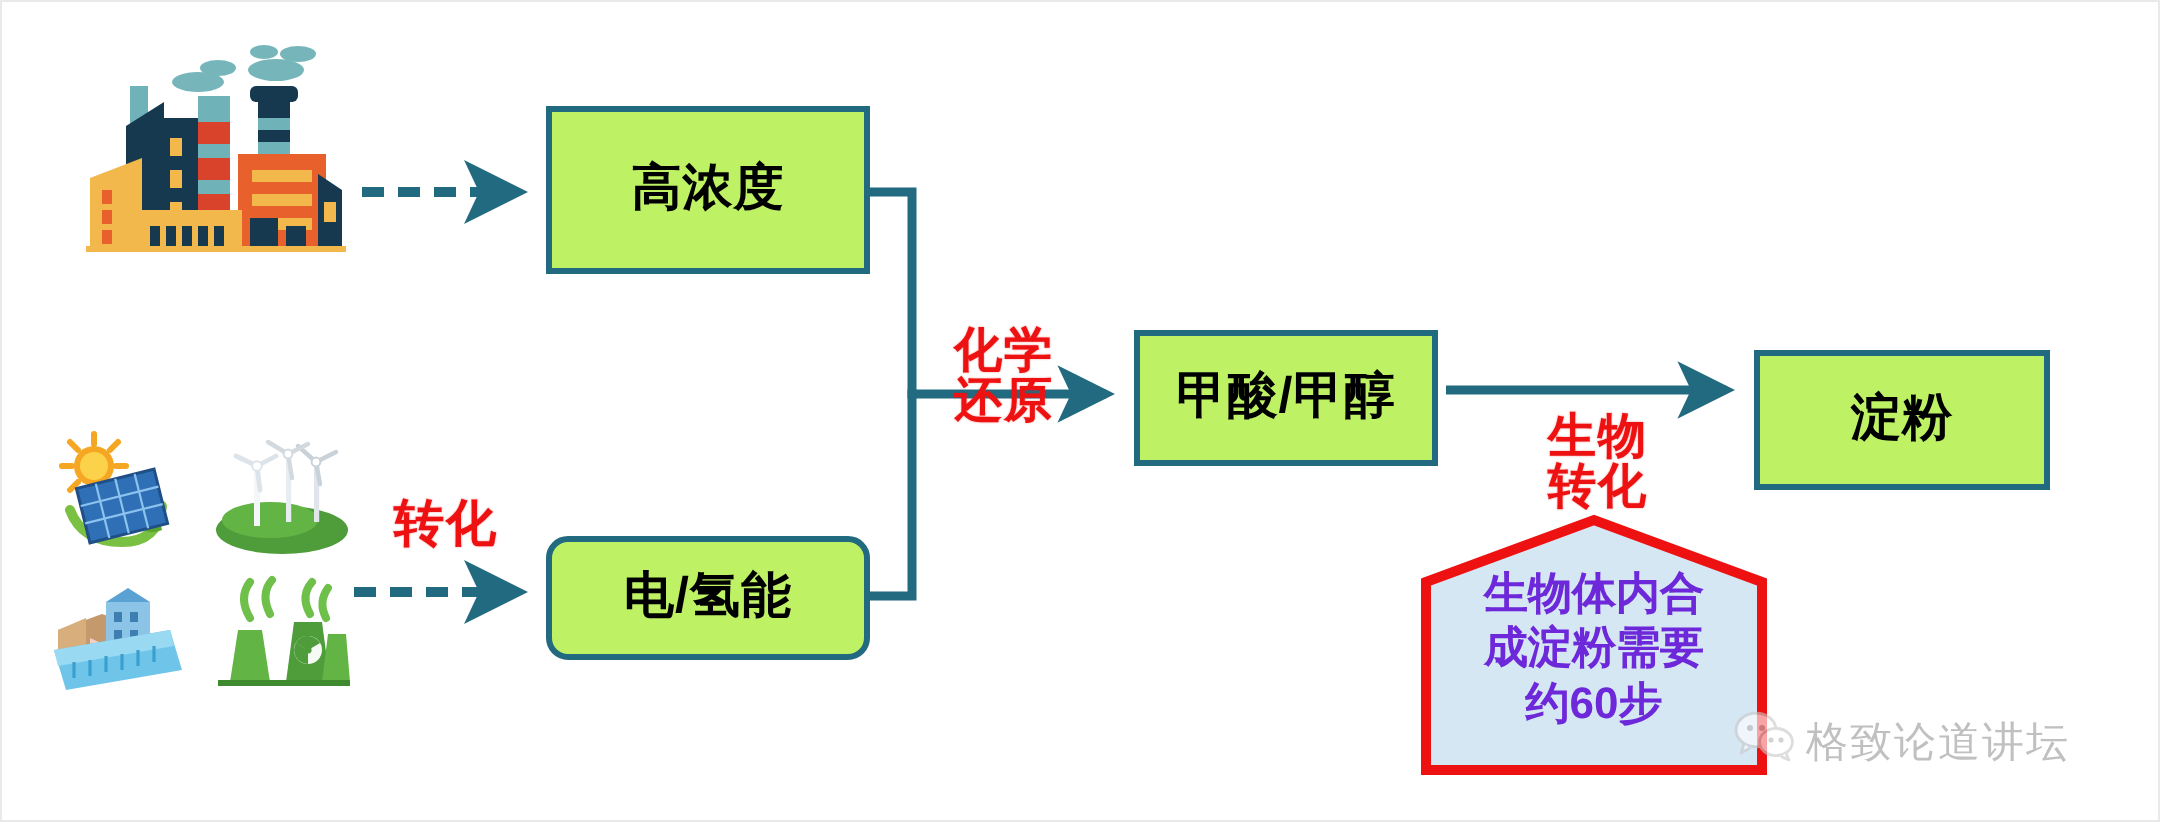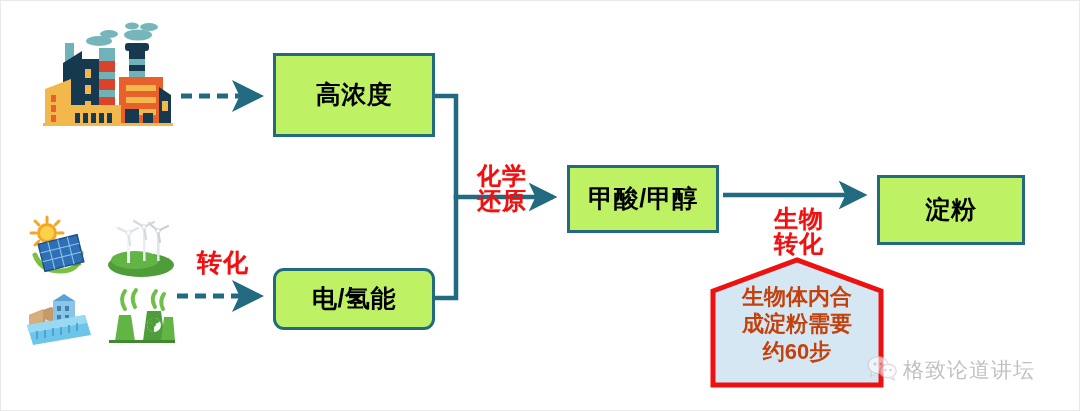--- a/index.html
+++ b/index.html
@@ -76,21 +76,21 @@
     width: 176px;
     height: 132px;
   }
   #callout svg { position: absolute; left: 0; top: 0; }
   #callout .ctext {
     position: absolute;
     left: 0;
     top: 26px;
     width: 176px;
     text-align: center;
-    color: #c2410c;
+    color: #6d28d9;
     font-weight: bold;
     font-size: 22px;
     line-height: 1.24;
     white-space: pre-line;
     letter-spacing: 0px;
   }
 
   
   #watermark {
     position: absolute;

